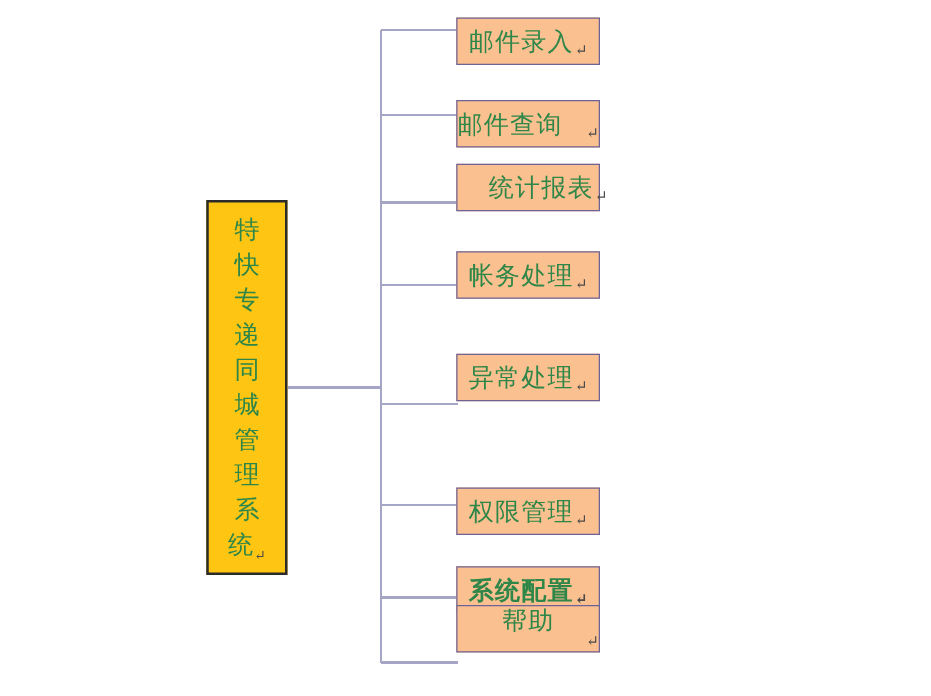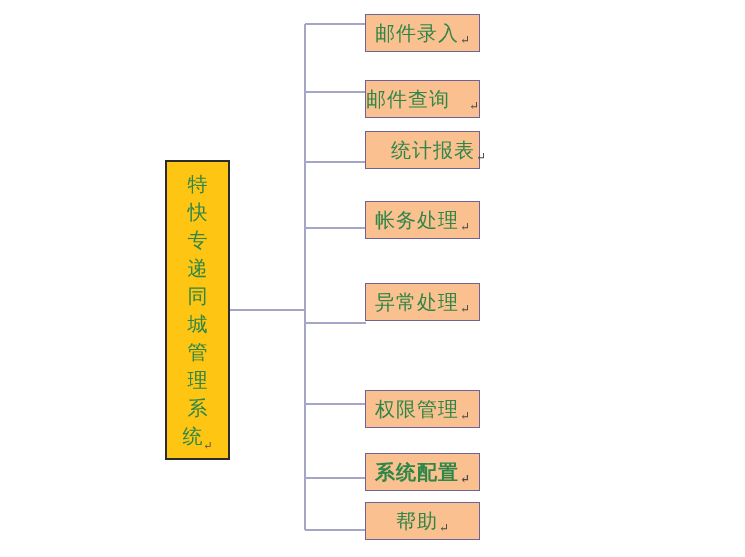--- a/index.html
+++ b/index.html
@@ -143,18 +143,18 @@
         <span class="return-mark">↵</span>
       </div>
       <div class="node-box" style="top: 390px;">
         <span class="node-label">权限管理</span>
         <span class="return-mark">↵</span>
       </div>
       <div class="node-box" style="top: 453px; font-weight: bold;">
         <span class="node-label">系统配置</span>
         <span class="return-mark">↵</span>
       </div>
-      <div class="node-box" style="top: 502px;">
+      <div class="node-box" style="top: 484px; flex-direction: column;">
         <span class="node-label">帮助</span>
         <span class="return-mark">↵</span>
       </div>
     </div>
 </div>
 
 </body></html>

